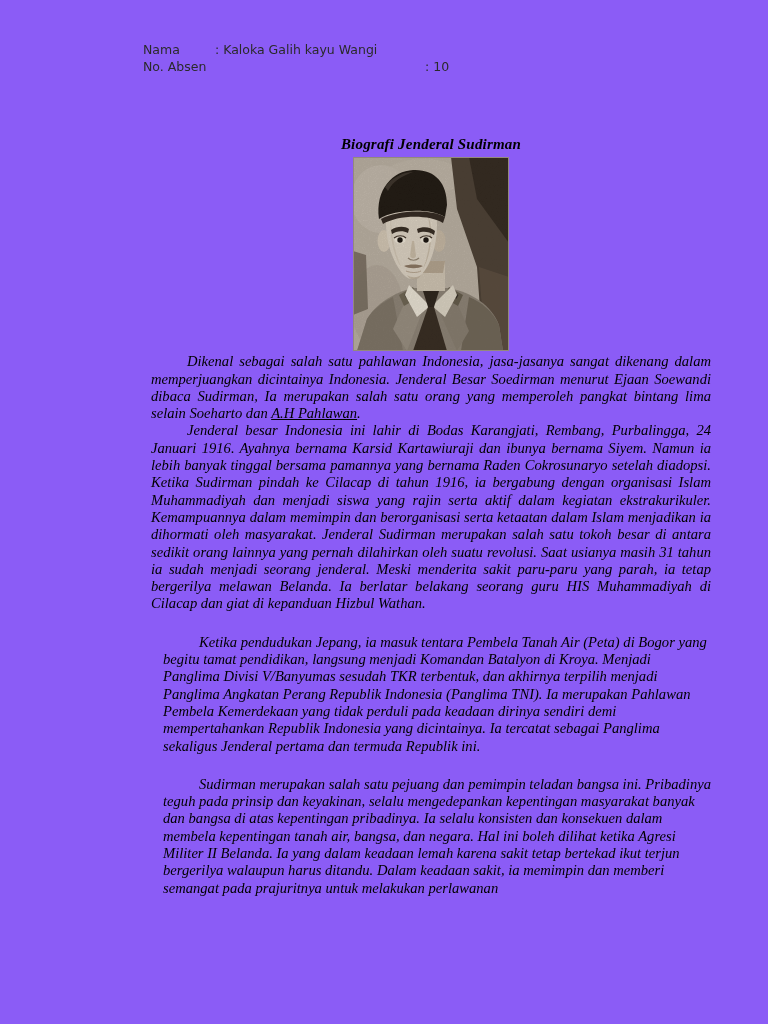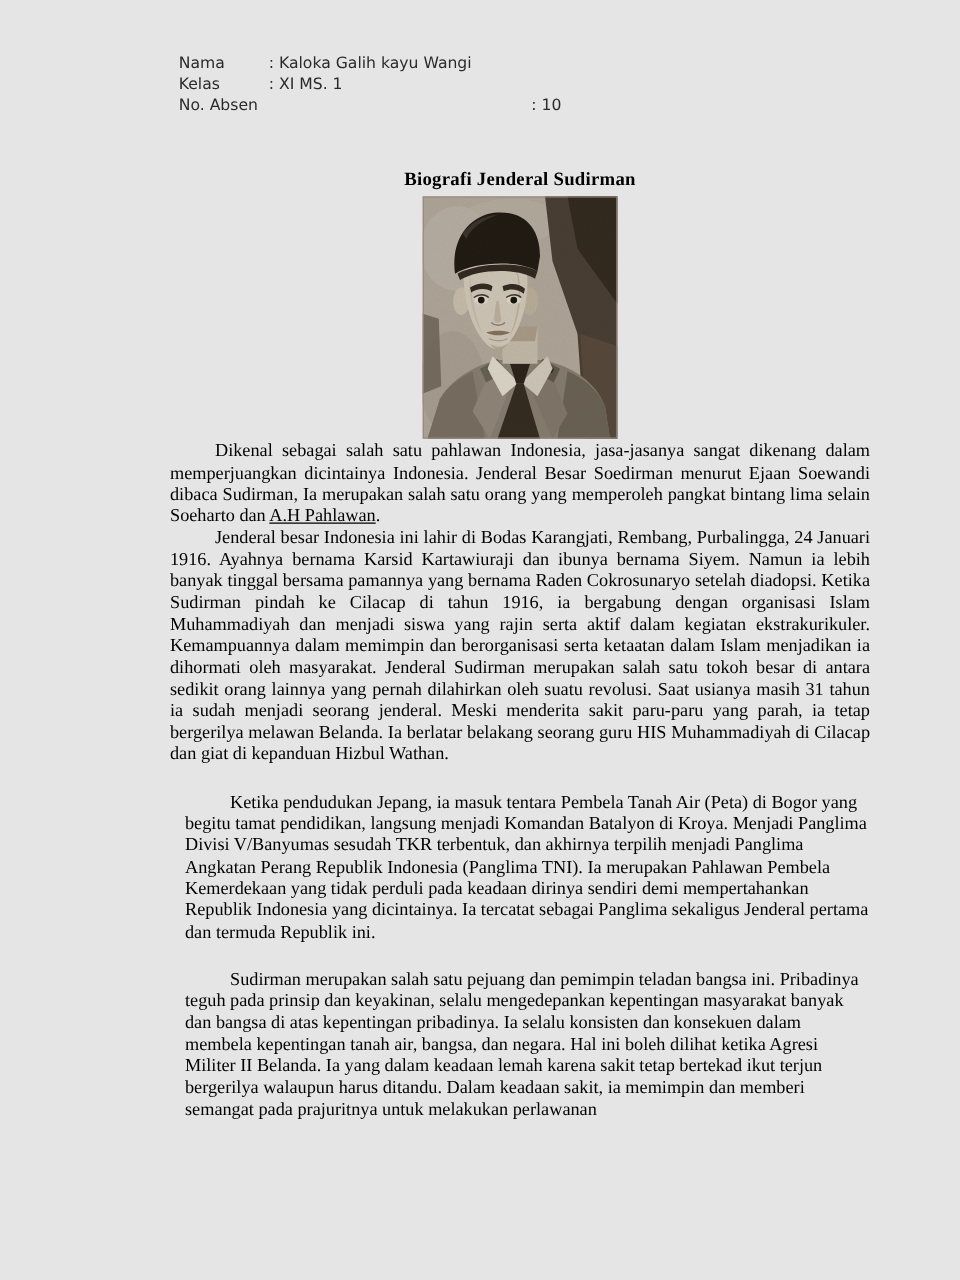--- a/index.html
+++ b/index.html
@@ -6,45 +6,46 @@
   body {
     width: 768px; height: 1024px;
     background: #ffffff;
     font-family: "Liberation Serif", serif;
     color: #000000;
     overflow: hidden;
   }
   .page {
     position: relative;
     width: 768px; height: 1024px;
-    background: #e5e5e5;
+    background: #8b5cf6;
   }
 
   
   .header {
     position: absolute;
     left: 143px; top: 41px;
     width: 560px;
     font-family: "DejaVu Sans", sans-serif;
     font-size: 12.5px;
     line-height: 17px;
     color: #2a2a2a;
   }
   .header-row { position: relative; height: 17px; white-space: nowrap; }
   .header-label { position: absolute; left: 0; }
   .header-value { position: absolute; left: 72px; }
   .header-row.absen .header-value { left: 282px; }
 
   
   .content {
     position: absolute;
-    left: 136px; top: 136px;
+    left: 151px; top: 136px;
     width: 560px;
     font-size: 14.6px;
     line-height: 17.3px;
+    font-style: italic;
   }
   .doc-title {
     margin: 0;
     text-align: center;
     font-weight: bold;
     font-size: 15px;
     letter-spacing: 0.2px;
   }
   .photo-wrap {
     width: 156px; height: 194px;
@@ -66,24 +67,20 @@
 </style>
 </head>
 <body>
 
 <div class="page">
 
   <div class="header">
     <div class="header-row">
       <span class="header-label">Nama</span>
       <span class="header-value">: Kaloka Galih kayu Wangi</span>
-    </div>
-    <div class="header-row">
-      <span class="header-label">Kelas</span>
-      <span class="header-value">: XI MS. 1</span>
     </div>
     <div class="header-row absen">
       <span class="header-label">No. Absen</span>
       <span class="header-value">: 10</span>
     </div>
   </div>
 
   <div class="content">
 
     <h1 class="doc-title">Biografi Jenderal Sudirman</h1>

